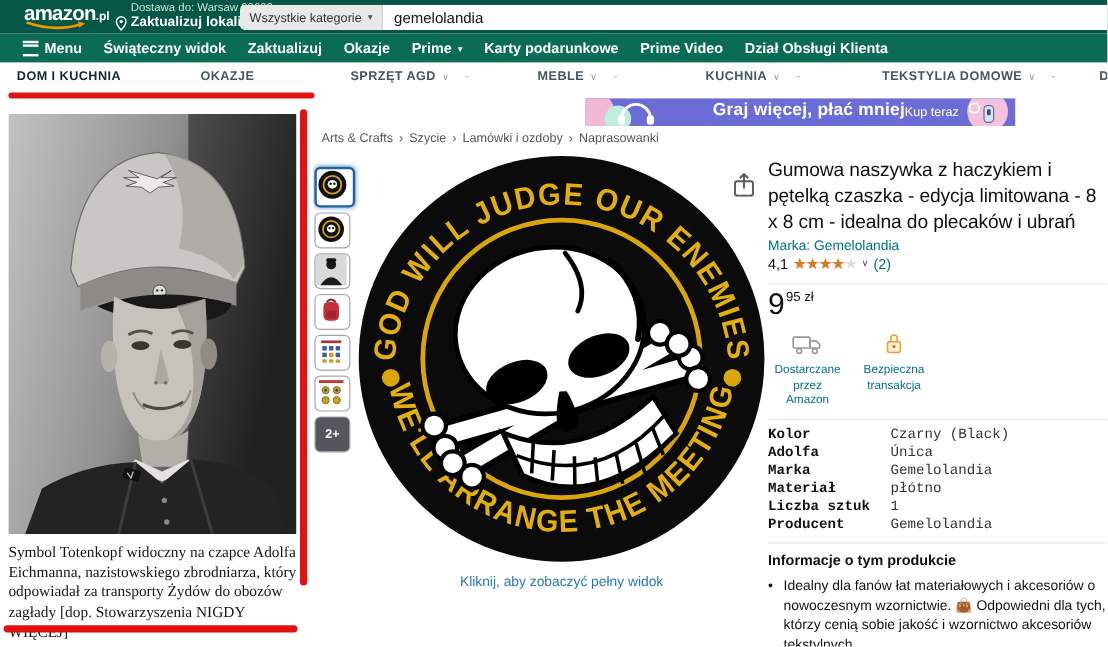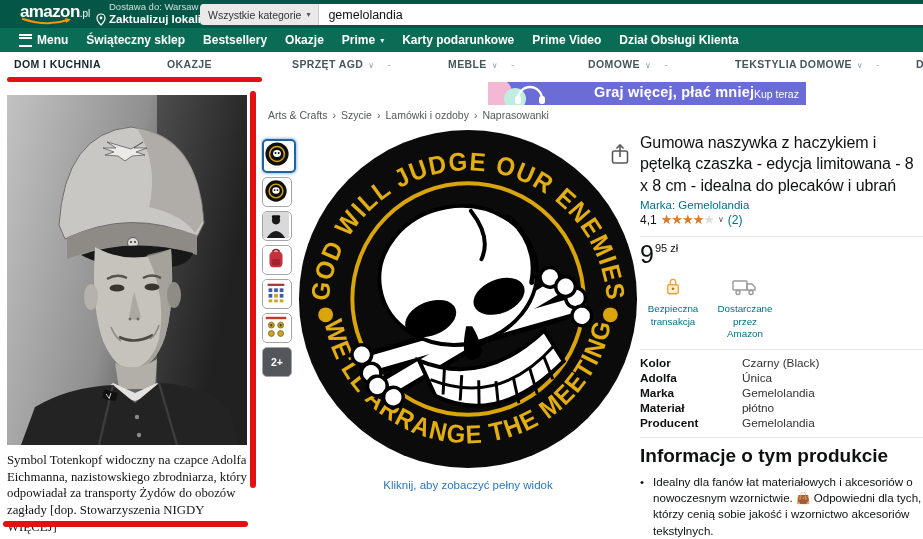--- a/index.html
+++ b/index.html
@@ -2,21 +2,21 @@
 <html><head>
 <meta charset="utf-8">
 <style>
   html,body{margin:0;padding:0;background:#fff;}
   body{font-family:"Liberation Sans","DejaVu Sans",sans-serif;-webkit-font-smoothing:antialiased;}
   .screen{position:relative;width:923px;height:539px;background:#fff;overflow:hidden;}
 
   
   .header-top{position:absolute;left:0;top:0;width:923px;height:28px;background:#045746;}
   .logo{position:absolute;left:20px;top:3px;color:#fff;font-size:17px;font-weight:700;letter-spacing:-0.6px;line-height:1;}
-  .logo .tld{font-size:10px;font-weight:400;letter-spacing:0;}
+  .logo .tld{font-size:10px;font-weight:700;letter-spacing:0;}
   .logo-smile{position:absolute;left:21px;top:17px;}
   .delivery{position:absolute;left:96px;top:2px;color:#fff;line-height:1.15;}
   .delivery .l1{font-size:9.5px;color:#cfe0da;margin-left:13px;}
   .delivery .l2{font-size:11.5px;font-weight:700;display:flex;align-items:center;gap:3px;}
   .search{position:absolute;left:200px;top:4px;width:784px;height:21px;display:flex;border-radius:4px 0 0 4px;overflow:hidden;}
   .search-cat{background:#e9e9e9;color:#333;font-size:10.5px;display:flex;align-items:center;gap:5px;padding:0 8px;border-right:1px solid #cdcdcd;cursor:pointer;}
   .search-cat .car{font-size:8px;color:#555;}
   .search-input{flex:1;background:#fff;font-size:12.5px;color:#111;display:flex;align-items:center;padding:0 9px;}
 
   
@@ -26,21 +26,21 @@
   .burger{display:inline-block;width:13px;height:9px;border-top:2px solid #fff;border-bottom:2px solid #fff;position:relative;}
   .burger::after{content:"";position:absolute;left:0;top:1.5px;width:100%;height:2px;background:#fff;}
 
   
   .cat-item{position:absolute;top:58px;font-size:10.5px;font-weight:700;color:#46565c;letter-spacing:.4px;white-space:nowrap;cursor:pointer;}
   .cat-item.first{color:#15262c;}
   .cat-item .car{font-size:8px;color:#8fa0a5;margin-left:5px;font-weight:400;}
   .cat-item .dash{color:#aab5b8;margin-left:13px;font-weight:400;}
 
   
-  .banner{position:absolute;left:488px;top:82px;width:318px;height:23px;background:#6b6cd6;color:#fff;overflow:hidden;cursor:pointer;}
+  .banner{position:absolute;left:488px;top:82px;width:358px;height:23px;background:#6b6cd6;color:#fff;overflow:hidden;cursor:pointer;}
   .banner .headline{position:absolute;left:106px;top:2px;font-size:14.5px;font-weight:600;letter-spacing:.2px;white-space:nowrap;}
   .banner .cta{position:absolute;left:266px;top:6px;font-size:10.5px;white-space:nowrap;}
   .b-blob{position:absolute;border-radius:50%;}
 
   
   .breadcrumb{position:absolute;left:268px;top:109px;font-size:10.5px;color:#565959;display:flex;gap:5px;align-items:center;}
   .breadcrumb .crumb{cursor:pointer;}
 
   
   .thumbs{position:absolute;left:262px;top:139px;width:34px;}
@@ -65,24 +65,24 @@
   .divider{height:1px;background:#e7e7e7;}
   .d1{margin-top:9px;} .d2{margin-top:8px;} .d3{margin-top:7px;}
   .price-row{margin-top:5px;line-height:1;}
   .price-whole{font-size:25px;font-weight:400;}
   .price-sup{font-size:11px;vertical-align:top;position:relative;top:1px;margin-left:1px;}
   .badges{display:flex;margin-top:8px;gap:10px;padding-left:2px;}
   .badge{width:62px;text-align:center;cursor:pointer;}
   .badge .bicon{height:24px;display:flex;align-items:center;justify-content:center;}
   .badge .blabel{margin-top:4px;font-size:9.8px;color:#007185;line-height:1.3;}
   .details{margin-top:5px;}
-  .drow{display:flex;height:15px;align-items:center;font-size:11.8px;}
+  .drow{display:flex;height:15px;align-items:flex-start;font-size:11.8px;font-family:Liberation Mono, monospace;}
   .dlabel{width:102px;font-weight:700;}
   .dvalue{color:#333;}
-  .about-h{margin-top:7px;font-size:19px;font-weight:700;}
+  .about-h{margin-top:7px;font-size:12px;font-weight:700;}
   .bullet{display:flex;font-size:11.6px;line-height:1.4;margin-top:7px;}
   .bullet .dot{width:13px;flex:none;}
 
   
   .overlay-bg{position:absolute;left:0;top:83px;width:261px;height:456px;background:#fff;}
   .photo{position:absolute;left:7px;top:95px;width:240px;height:350px;}
   .caption{position:absolute;left:7px;top:452px;width:247px;font-family:"Liberation Serif","DejaVu Serif",serif;font-size:12.8px;line-height:1.3;color:#141414;}
   .red-top{position:absolute;left:7px;top:77px;width:255px;height:5px;background:#e31212;border-radius:3px;}
   .red-right{position:absolute;left:250px;top:91px;width:6px;height:397px;background:#e31212;border-radius:3px;}
   .red-bottom{position:absolute;left:3px;top:521px;width:245px;height:6px;background:#e31212;border-radius:3px;}
@@ -118,24 +118,24 @@
         </div>
     </div>
   </div>
 
   <div class="nav2">
     <div class="item">
         <span class="burger"></span>
         <span>Menu</span>
       </div>
     <div class="item">
-        <span>Świąteczny sklep</span>
-      </div>
-    <div class="item">
-        <span>Bestsellery</span>
+        <span>Świąteczny widok</span>
+      </div>
+    <div class="item">
+        <span>Zaktualizuj</span>
       </div>
     <div class="item">
         <span>Okazje</span>
       </div>
     <div class="item">
         <span>Prime</span>
         <span class="car">▾</span>
       </div>
     <div class="item">
         <span>Karty podarunkowe</span>
@@ -145,21 +145,21 @@
       </div>
     <div class="item">
         <span>Dział Obsługi Klienta</span>
       </div>
   </div>
 
   <div class="cat-item first" style="left:14px"><span>DOM I KUCHNIA</span></div>
   <div class="cat-item" style="left:167px"><span>OKAZJE</span></div>
   <div class="cat-item" style="left:292px"><span>SPRZĘT AGD</span><span class="car">∨</span><span class="dash">-</span></div>
   <div class="cat-item" style="left:448px"><span>MEBLE</span><span class="car">∨</span><span class="dash">-</span></div>
-  <div class="cat-item" style="left:588px"><span>DOMOWE</span><span class="car">∨</span><span class="dash">-</span></div>
+  <div class="cat-item" style="left:588px"><span>KUCHNIA</span><span class="car">∨</span><span class="dash">-</span></div>
   <div class="cat-item" style="left:735px"><span>TEKSTYLIA DOMOWE</span><span class="car">∨</span><span class="dash">-</span></div>
   <div class="cat-item" style="left:916px"><span>D</span></div>
 
   <div class="banner">
     <div class="b-blob" style="left:-6px;top:-4px;width:30px;height:30px;background:#f3b8d4;"></div>
     <div class="b-blob" style="left:16px;top:6px;width:22px;height:22px;background:#bfeee0;"></div>
     <svg style="position:absolute;left:24px;top:1px" width="36" height="22" viewBox="0 0 36 22">
         <path d="M6 16 a12 12 0 0 1 24 0" fill="none" stroke="#fff" stroke-width="2.4"></path>
         <rect x="3" y="13" width="6" height="8" rx="2.5" fill="#fff"></rect>
         <rect x="27" y="13" width="6" height="8" rx="2.5" fill="#fff"></rect>
@@ -331,57 +331,61 @@
       <span class="caret-sm">∨</span>
       <span class="reviews">(2)</span>
     </div>
     <div class="divider d1"></div>
     <div class="price-row">
       <span class="price-whole">9</span><span class="price-sup"><span>95</span> <span>zł</span></span>
     </div>
     <div class="badges">
       <div class="badge">
         <div class="bicon">
-            <svg width="18" height="21" viewBox="0 0 20 22">
-              <rect x="4" y="9" width="12" height="10" rx="2" fill="#fbeed3" stroke="#e8a33d" stroke-width="1.5"></rect>
-              <path d="M7 9 V6 a3 3 0 0 1 6 0 v3" fill="none" stroke="#e8a33d" stroke-width="1.5"></path>
-              <circle cx="10" cy="13.5" r="1.4" fill="#b5720e"></circle>
-            </svg>
-          </div>
-        <div class="blabel">Bezpieczna transakcja</div>
-      </div>
-      <div class="badge">
-        <div class="bicon">
             <svg width="26" height="18" viewBox="0 0 26 18">
               <rect x="1" y="3" width="14" height="9" rx="1" fill="none" stroke="#9a9a9a" stroke-width="1.4"></rect>
               <path d="M15 6 h5 l3 3 v3 h-8 z" fill="none" stroke="#9a9a9a" stroke-width="1.4"></path>
               <circle cx="6" cy="14.5" r="2" fill="none" stroke="#9a9a9a" stroke-width="1.4"></circle>
               <circle cx="19" cy="14.5" r="2" fill="none" stroke="#9a9a9a" stroke-width="1.4"></circle>
             </svg>
           </div>
         <div class="blabel">Dostarczane przez Amazon</div>
       </div>
+      <div class="badge">
+        <div class="bicon">
+            <svg width="18" height="21" viewBox="0 0 20 22">
+              <rect x="4" y="9" width="12" height="10" rx="2" fill="#fbeed3" stroke="#e8a33d" stroke-width="1.5"></rect>
+              <path d="M7 9 V6 a3 3 0 0 1 6 0 v3" fill="none" stroke="#e8a33d" stroke-width="1.5"></path>
+              <circle cx="10" cy="13.5" r="1.4" fill="#b5720e"></circle>
+            </svg>
+          </div>
+        <div class="blabel">Bezpieczna transakcja</div>
+      </div>
     </div>
     <div class="divider d2"></div>
     <div class="details">
       <div class="drow">
           <span class="dlabel">Kolor</span>
           <span class="dvalue">Czarny (Black)</span>
         </div>
       <div class="drow">
           <span class="dlabel">Adolfa</span>
           <span class="dvalue">Única</span>
         </div>
       <div class="drow">
           <span class="dlabel">Marka</span>
           <span class="dvalue">Gemelolandia</span>
         </div>
       <div class="drow">
           <span class="dlabel">Materiał</span>
           <span class="dvalue">płótno</span>
+        </div>
+      <div class="drow">
+          <span class="dlabel">Liczba sztuk</span>
+          <span class="dvalue">1</span>
         </div>
       <div class="drow">
           <span class="dlabel">Producent</span>
           <span class="dvalue">Gemelolandia</span>
         </div>
     </div>
     <div class="divider d3"></div>
     <div class="about-h">Informacje o tym produkcie</div>
     <div class="bullet">
         <span class="dot">•</span>

